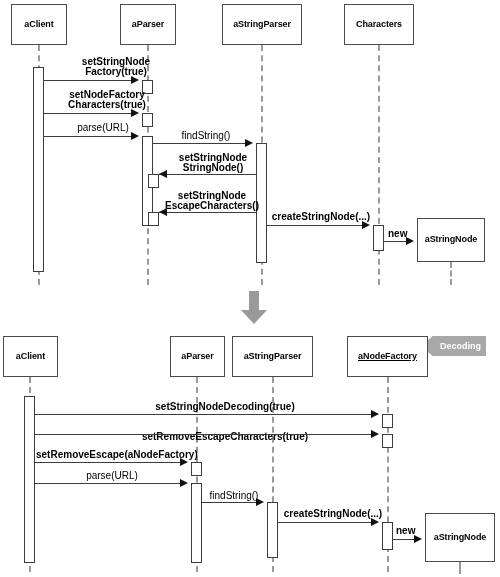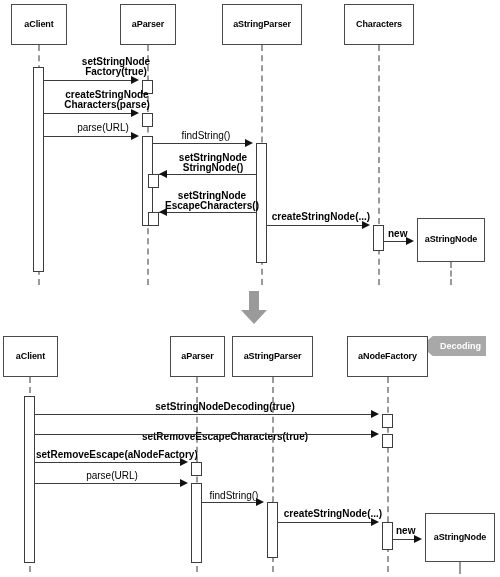--- a/index.html
+++ b/index.html
@@ -135,22 +135,22 @@
     <div class="activation" style="left:148px; top:174px; width:11px; height:14px;"></div>
     <div class="activation" style="left:148px; top:212px; width:11px; height:14px;"></div>
     <div class="activation" style="left:256px; top:143px; width:11px; height:120px;"></div>
     <div class="activation" style="left:373px; top:225px; width:11px; height:26px;"></div>
 
     <div class="msg-label bold center" style="left:56px; top:56px; width:120px;">setStringNode</div>
     <div class="msg-label bold center" style="left:56px; top:66px; width:120px;">Factory(true)</div>
     <div class="msg-line" style="left:44px; top:80px; width:88px;"></div>
     <div class="arrow-head arrow-right" style="left:131px; top:76px;"></div>
 
-    <div class="msg-label bold center" style="left:43px; top:89px;  width:128px;">createStringNode</div>
-    <div class="msg-label bold center" style="left:43px; top:99px;  width:128px;">Characters(parse)</div>
+    <div class="msg-label bold center" style="left:43px; top:89px;  width:128px;">setNodeFactory</div>
+    <div class="msg-label bold center" style="left:43px; top:99px;  width:128px;">Characters(true)</div>
     <div class="msg-line" style="left:44px; top:113px; width:88px;"></div>
     <div class="arrow-head arrow-right" style="left:131px; top:109px;"></div>
 
     <div class="msg-label center" style="left:48px; top:122px; width:110px;">parse(URL)</div>
     <div class="msg-line" style="left:44px; top:136px; width:88px;"></div>
     <div class="arrow-head arrow-right" style="left:131px; top:132px;"></div>
 
     <div class="msg-label center" style="left:160px; top:130px; width:92px;">findString()</div>
     <div class="msg-line" style="left:153px; top:143px; width:93px;"></div>
     <div class="arrow-head arrow-right" style="left:245px; top:139px;"></div>
@@ -195,21 +195,21 @@
 
     <div class="actor-box" style="left:3px;   top:336px; width:55px; height:41px;">
       <span>aClient</span>
     </div>
     <div class="actor-box" style="left:170px; top:336px; width:55px; height:41px;">
       <span>aParser</span>
     </div>
     <div class="actor-box" style="left:232px; top:336px; width:81px; height:41px;">
       <span>aStringParser</span>
     </div>
-    <div class="actor-box" style="left:347px; top:336px; width:81px; height:41px;">
+    <div class="actor-box" style="left:347px; top:336px; width:81px; height:41px;text-decoration:underline;">
       <span>aNodeFactory</span>
     </div>
     <div class="actor-box" style="left:425px; top:513px; width:70px; height:49px;">
       <span>aStringNode</span>
     </div>
 
     <div class="activation" style="left:24px;  top:396px; height:167px; width:11px;"></div>
     <div class="activation" style="left:382px; top:414px; width:11px; height:14px;"></div>
     <div class="activation" style="left:382px; top:434px; width:11px; height:14px;"></div>
     <div class="activation" style="left:191px; top:462px; width:11px; height:14px;"></div>

